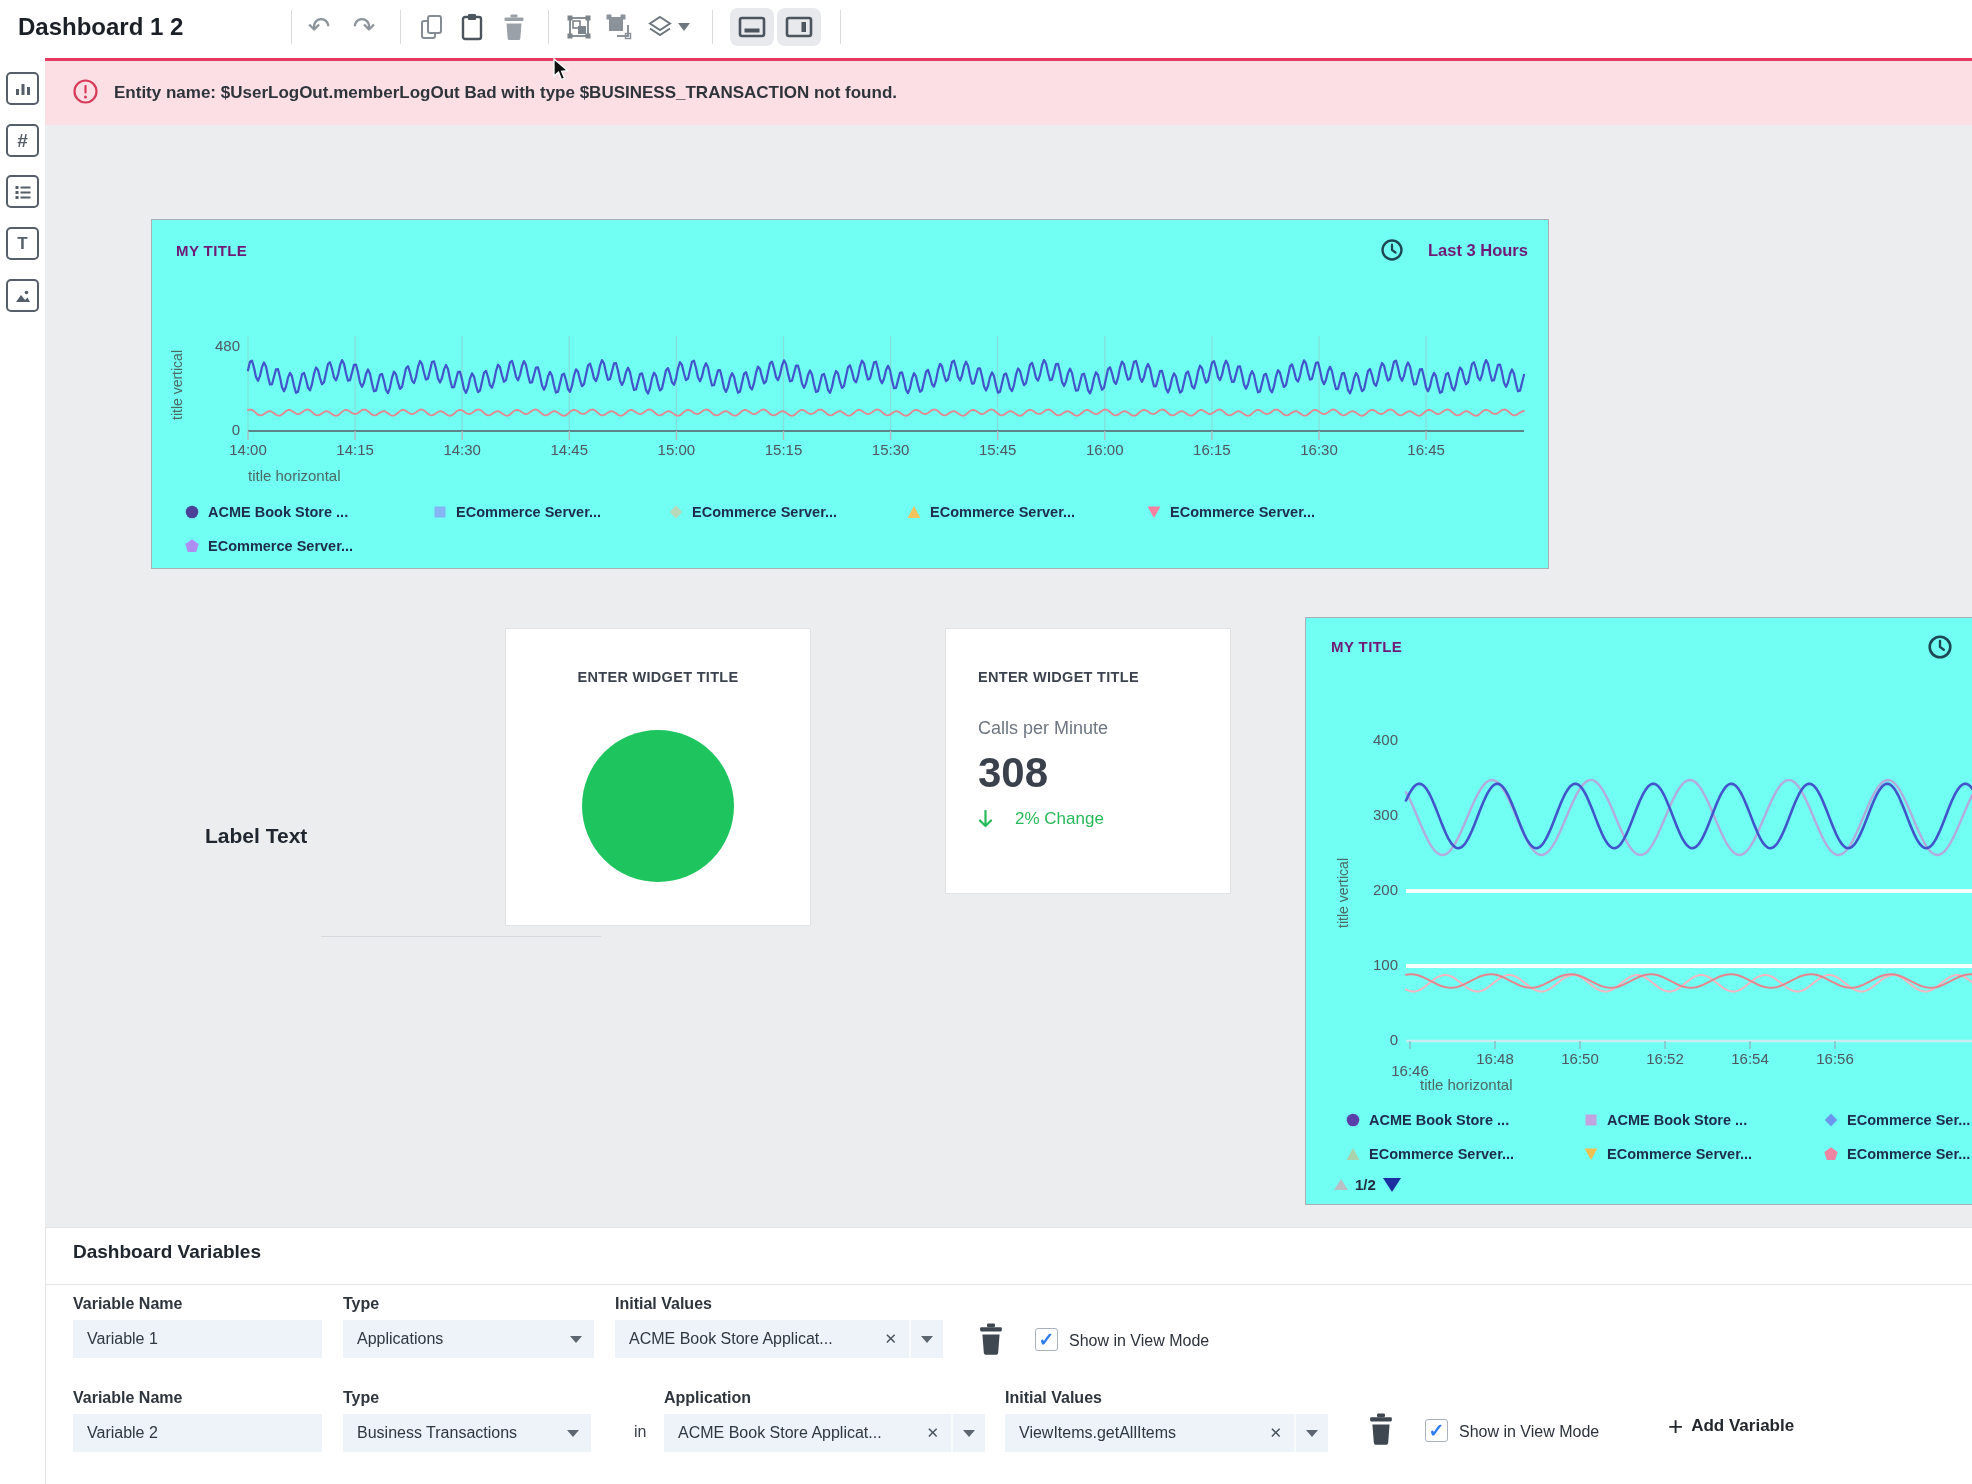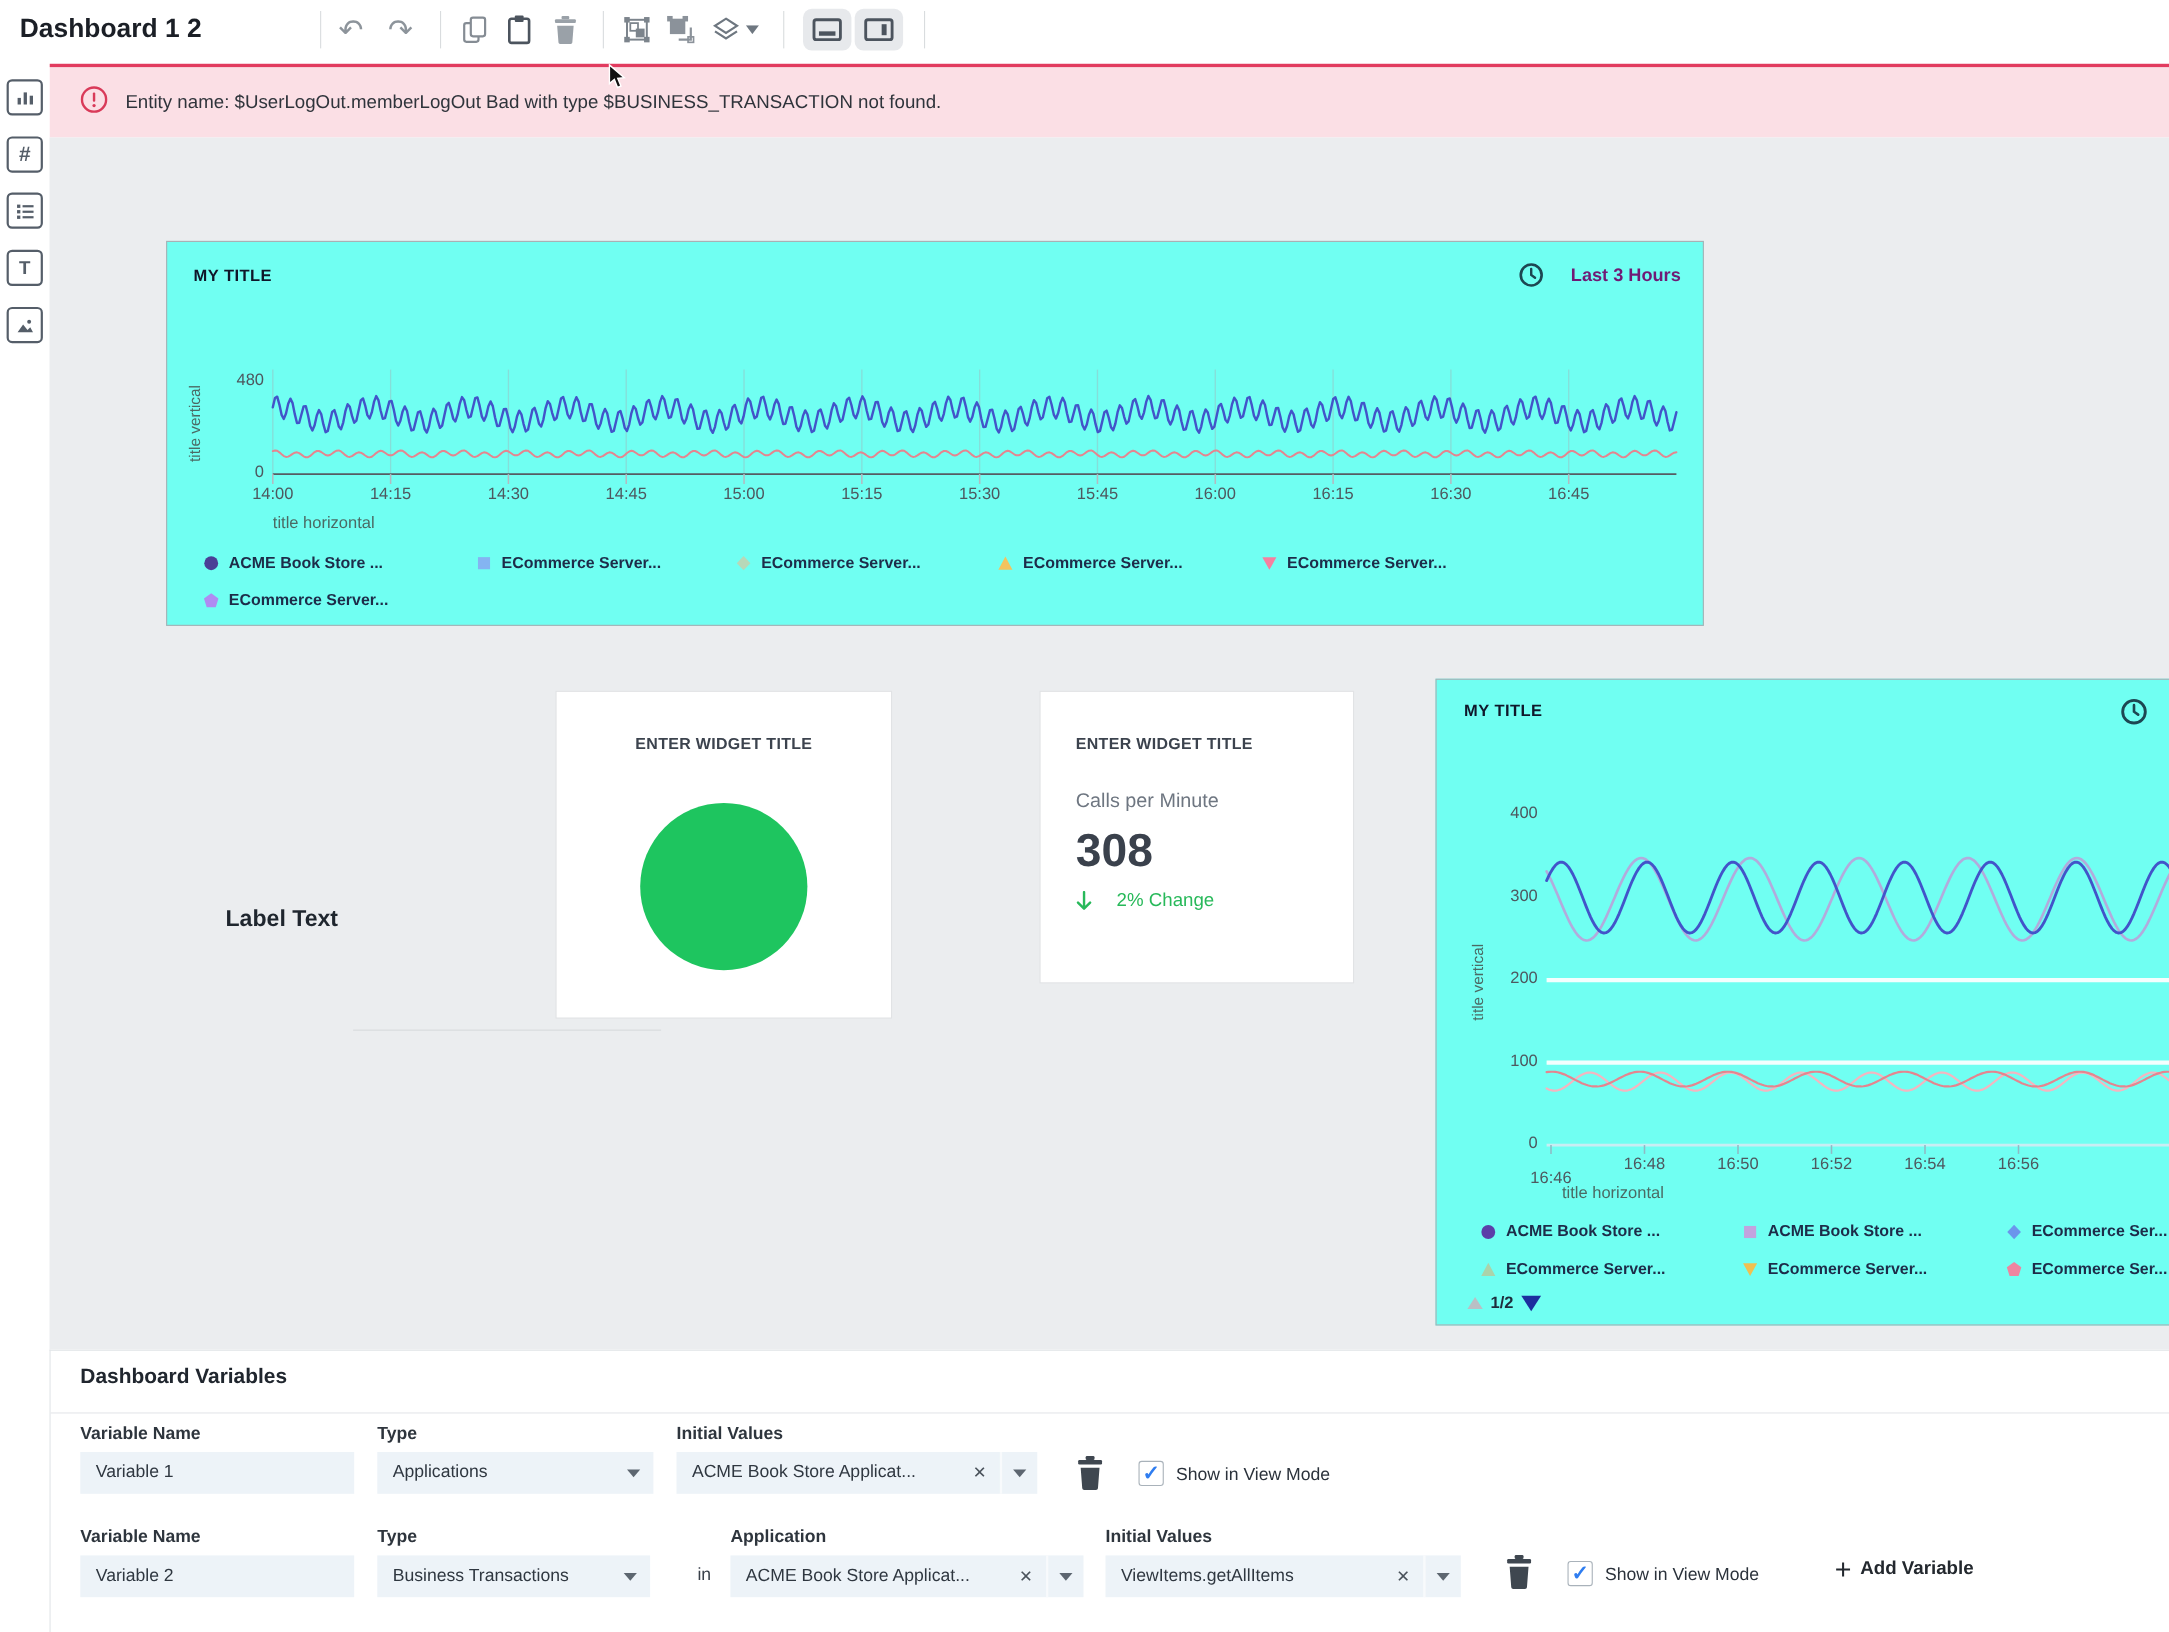--- a/index.html
+++ b/index.html
@@ -10,31 +10,31 @@
   .tb-title{position:absolute;left:18px;top:13px;font-size:24px;font-weight:bold;color:#1b1f26;}
   .tb-sep{position:absolute;top:10px;width:1px;height:34px;background:#d9dcde;}
   .tb-ic{position:absolute;top:12px;width:30px;height:30px;display:flex;align-items:center;justify-content:center;color:#8d949b;}
   .tb-uni{font-size:27px;line-height:28px;color:#8d949b;}
   .tb-toggle{position:absolute;top:8px;width:44px;height:38px;background:#e7e9ec;border-radius:8px;
              display:flex;align-items:center;justify-content:center;}
   
   .banner{position:absolute;left:45px;top:58px;width:1927px;height:67px;background:#fbdfe5;
           border-top:3px solid #e23b5f;box-sizing:border-box;display:flex;align-items:center;}
   .banner .err-ic{margin-left:28px;flex:0 0 auto;}
-  .banner .err-txt{margin-left:16px;font-size:17px;font-weight:normal;color:#2f343b;}
+  .banner .err-txt{margin-left:16px;font-size:17px;font-weight:bold;color:#2f343b;}
   
   .sidebar{position:absolute;left:0;top:55px;width:45px;height:1429px;background:#fff;}
   .sb-item{position:absolute;left:6px;width:33px;height:33px;border:2.5px solid #555e69;border-radius:5px;
            box-sizing:border-box;background:#fff;display:flex;align-items:center;justify-content:center;color:#555e69;}
   
   .canvas{position:absolute;left:45px;top:125px;width:1927px;height:1102px;background:#ebedef;}
   .widget{position:absolute;box-sizing:border-box;}
   .cyan{background:#70fff2;border:1px solid #a9b0b4;}
   .white-card{background:#fff;box-shadow:0 0 0 1px rgba(0,0,0,0.04);}
-  .w-title{position:absolute;font-size:15px;font-weight:bold;letter-spacing:.4px;color:#0f172a;}
+  .w-title{position:absolute;font-size:15px;font-weight:bold;letter-spacing:.4px;color:#701a75;}
   .timer{position:absolute;display:flex;align-items:center;gap:24px;font-size:16.5px;font-weight:bold;color:#701a75;}
   .ylab{position:absolute;writing-mode:vertical-rl;transform:rotate(180deg);font-size:14px;color:#4b6a64;
         display:flex;align-items:center;justify-content:center;}
   .xlab{position:absolute;text-align:left;font-size:15px;color:#4b6a64;}
   .xt{position:absolute;width:80px;text-align:center;font-size:15px;color:#4e585f;}
   .yt{position:absolute;width:60px;text-align:right;font-size:15px;color:#4e585f;}
   .legend-item{position:absolute;display:flex;align-items:center;gap:9px;font-size:14.5px;font-weight:bold;
                color:#1d2c49;white-space:nowrap;}
   .chart-svg{position:absolute;left:0;top:0;}
   .pager{position:absolute;display:flex;align-items:center;gap:7px;font-size:15px;font-weight:bold;color:#1e2c3c;}

